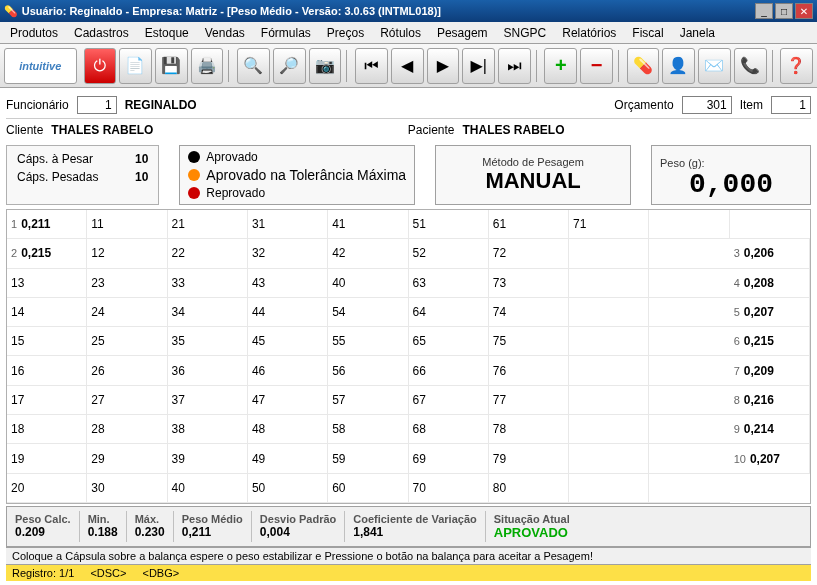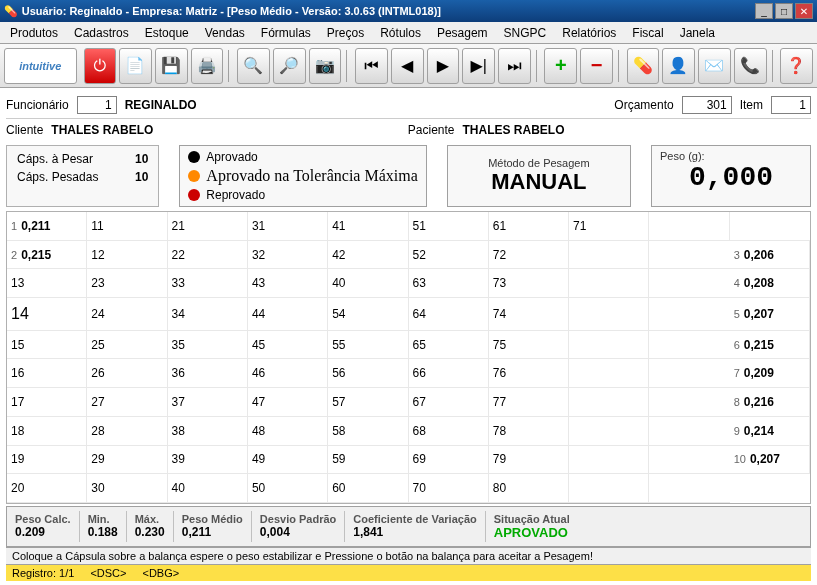--- a/index.html
+++ b/index.html
@@ -129,21 +129,21 @@
     .method-value { font-size: 22px; font-weight: bold; color: #000; }
 
     
     .weight-panel {
       border: 1px solid #a0a0a0;
       background: #f8f8f8;
       min-width: 160px;
       display: flex;
       flex-direction: column;
       align-items: center;
-      justify-content: flex-start;
+      justify-content: flex-end;
       padding: 4px 8px;
     }
     .weight-label { font-size: 11px; color: #333; align-self: flex-start; }
     .weight-value { font-size: 28px; font-weight: bold; color: #000; font-family: 'Courier New', monospace; }
 
     
     .stats-bar {
       background: #f0f0f0;
       border: 1px solid #a0a0a0;
       border-top: none;
@@ -280,21 +280,21 @@
       </div>
     </div>
 
     <div class="indicators-panel">
       <div class="indicator-row">
         <span class="dot dot-black"></span>
         <span style="font-size:12px;">Aprovado</span>
       </div>
       <div class="indicator-row">
         <span class="dot dot-orange"></span>
-        <span style="font-size:16px;font-family:Liberation Serif, serif;">Aprovado na Tolerância Máxima</span>
+        <span style="font-size:14px;">Aprovado na Tolerância Máxima</span>
       </div>
       <div class="indicator-row">
         <span class="dot dot-red"></span>
         <span style="font-size:12px;">Reprovado</span>
       </div>
     </div>
 
     <div class="method-panel">
       <span class="method-label">Método de Pesagem</span>
       <span class="method-value">MANUAL</span>
@@ -343,21 +343,21 @@
         <div style="padding: 2px 4px; font-size: 12px; border-bottom: 1px solid rgb(232, 232, 232); border-right: 1px solid rgb(232, 232, 232); display: flex; align-items: center;">43</div>
         <div style="padding: 2px 4px; font-size: 12px; border-bottom: 1px solid rgb(232, 232, 232); border-right: 1px solid rgb(232, 232, 232); display: flex; align-items: center;">40</div>
         <div style="padding: 2px 4px; font-size: 12px; border-bottom: 1px solid rgb(232, 232, 232); border-right: 1px solid rgb(232, 232, 232); display: flex; align-items: center;">63</div>
         <div style="padding: 2px 4px; font-size: 12px; border-bottom: 1px solid rgb(232, 232, 232); border-right: 1px solid rgb(232, 232, 232); display: flex; align-items: center;">73</div>
         <div style="padding: 2px 4px; font-size: 12px; border-bottom: 1px solid rgb(232, 232, 232); border-right: 1px solid rgb(232, 232, 232); display: flex; align-items: center;"></div>
         <div style="padding: 2px 4px; font-size: 12px; border-bottom: 1px solid rgb(232, 232, 232); border-right: none; display: flex; align-items: center;"></div>
         <div style="padding: 2px 4px; font-size: 12px; border-bottom: 1px solid rgb(232, 232, 232); border-right: 1px solid rgb(232, 232, 232); display: flex; align-items: center;">
           <span style="color:#666;font-size:11px;margin-right:4px;">4</span>
           <span style="font-weight:bold;">0,208</span>
         </div>
-        <div style="padding: 2px 4px; font-size: 16px; border-bottom: 1px solid rgb(232, 232, 232); border-right: 1px solid rgb(232, 232, 232); display: flex; align-items: center;">14</div>
+        <div style="padding: 2px 4px; font-size: 12px; border-bottom: 1px solid rgb(232, 232, 232); border-right: 1px solid rgb(232, 232, 232); display: flex; align-items: center;">14</div>
         <div style="padding: 2px 4px; font-size: 12px; border-bottom: 1px solid rgb(232, 232, 232); border-right: 1px solid rgb(232, 232, 232); display: flex; align-items: center;">24</div>
         <div style="padding: 2px 4px; font-size: 12px; border-bottom: 1px solid rgb(232, 232, 232); border-right: 1px solid rgb(232, 232, 232); display: flex; align-items: center;">34</div>
         <div style="padding: 2px 4px; font-size: 12px; border-bottom: 1px solid rgb(232, 232, 232); border-right: 1px solid rgb(232, 232, 232); display: flex; align-items: center;">44</div>
         <div style="padding: 2px 4px; font-size: 12px; border-bottom: 1px solid rgb(232, 232, 232); border-right: 1px solid rgb(232, 232, 232); display: flex; align-items: center;">54</div>
         <div style="padding: 2px 4px; font-size: 12px; border-bottom: 1px solid rgb(232, 232, 232); border-right: 1px solid rgb(232, 232, 232); display: flex; align-items: center;">64</div>
         <div style="padding: 2px 4px; font-size: 12px; border-bottom: 1px solid rgb(232, 232, 232); border-right: 1px solid rgb(232, 232, 232); display: flex; align-items: center;">74</div>
         <div style="padding: 2px 4px; font-size: 12px; border-bottom: 1px solid rgb(232, 232, 232); border-right: 1px solid rgb(232, 232, 232); display: flex; align-items: center;"></div>
         <div style="padding: 2px 4px; font-size: 12px; border-bottom: 1px solid rgb(232, 232, 232); border-right: none; display: flex; align-items: center;"></div>
         <div style="padding: 2px 4px; font-size: 12px; border-bottom: 1px solid rgb(232, 232, 232); border-right: 1px solid rgb(232, 232, 232); display: flex; align-items: center;">
           <span style="color:#666;font-size:11px;margin-right:4px;">5</span>

